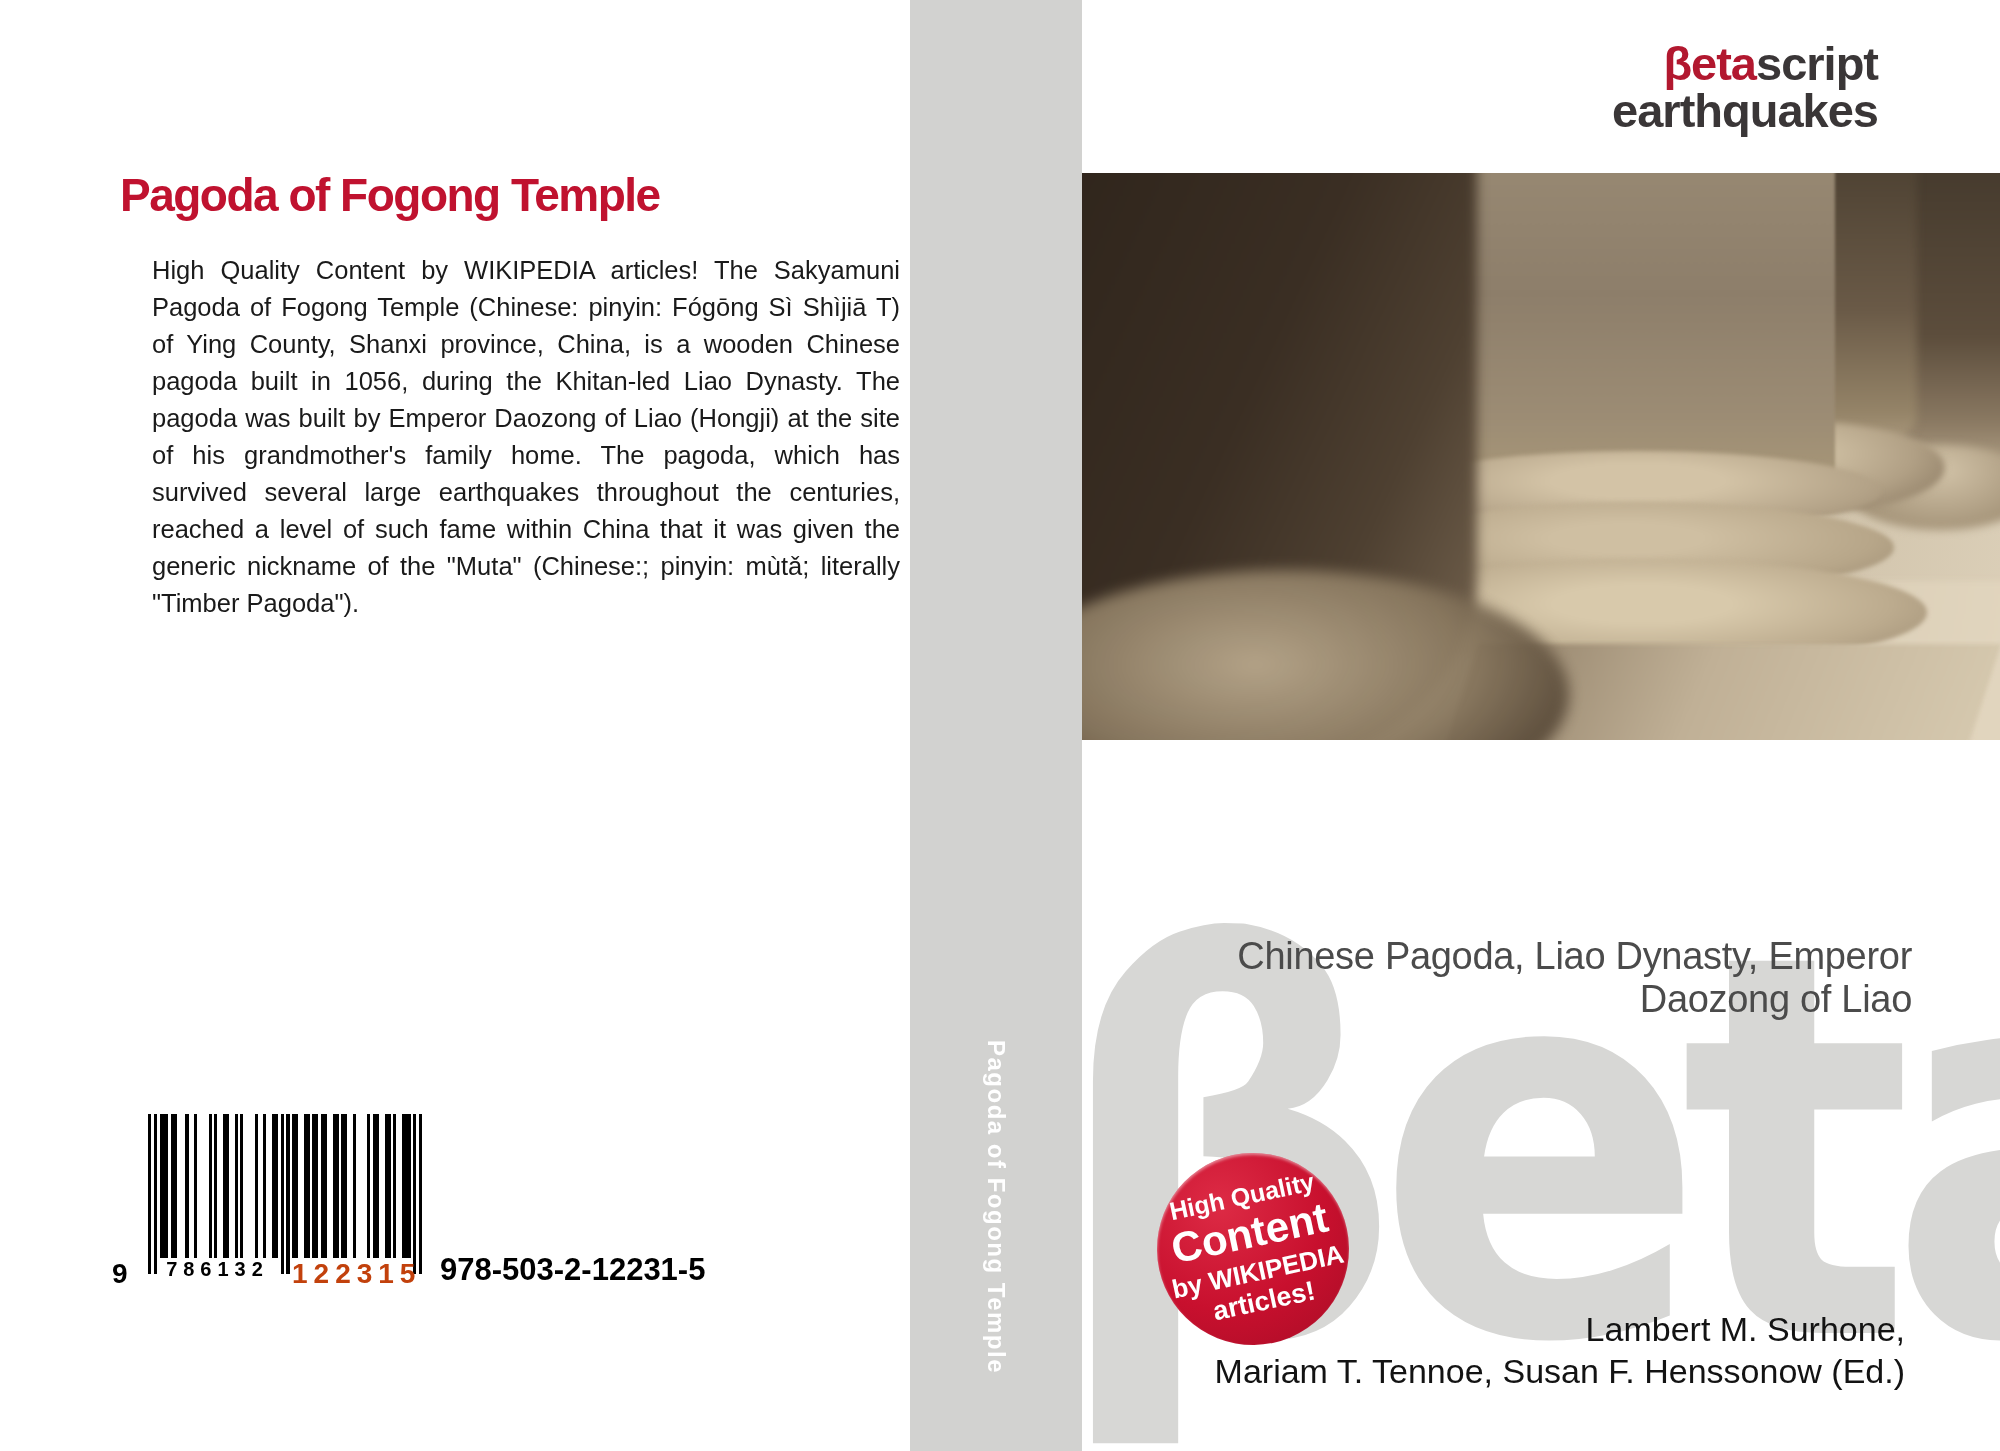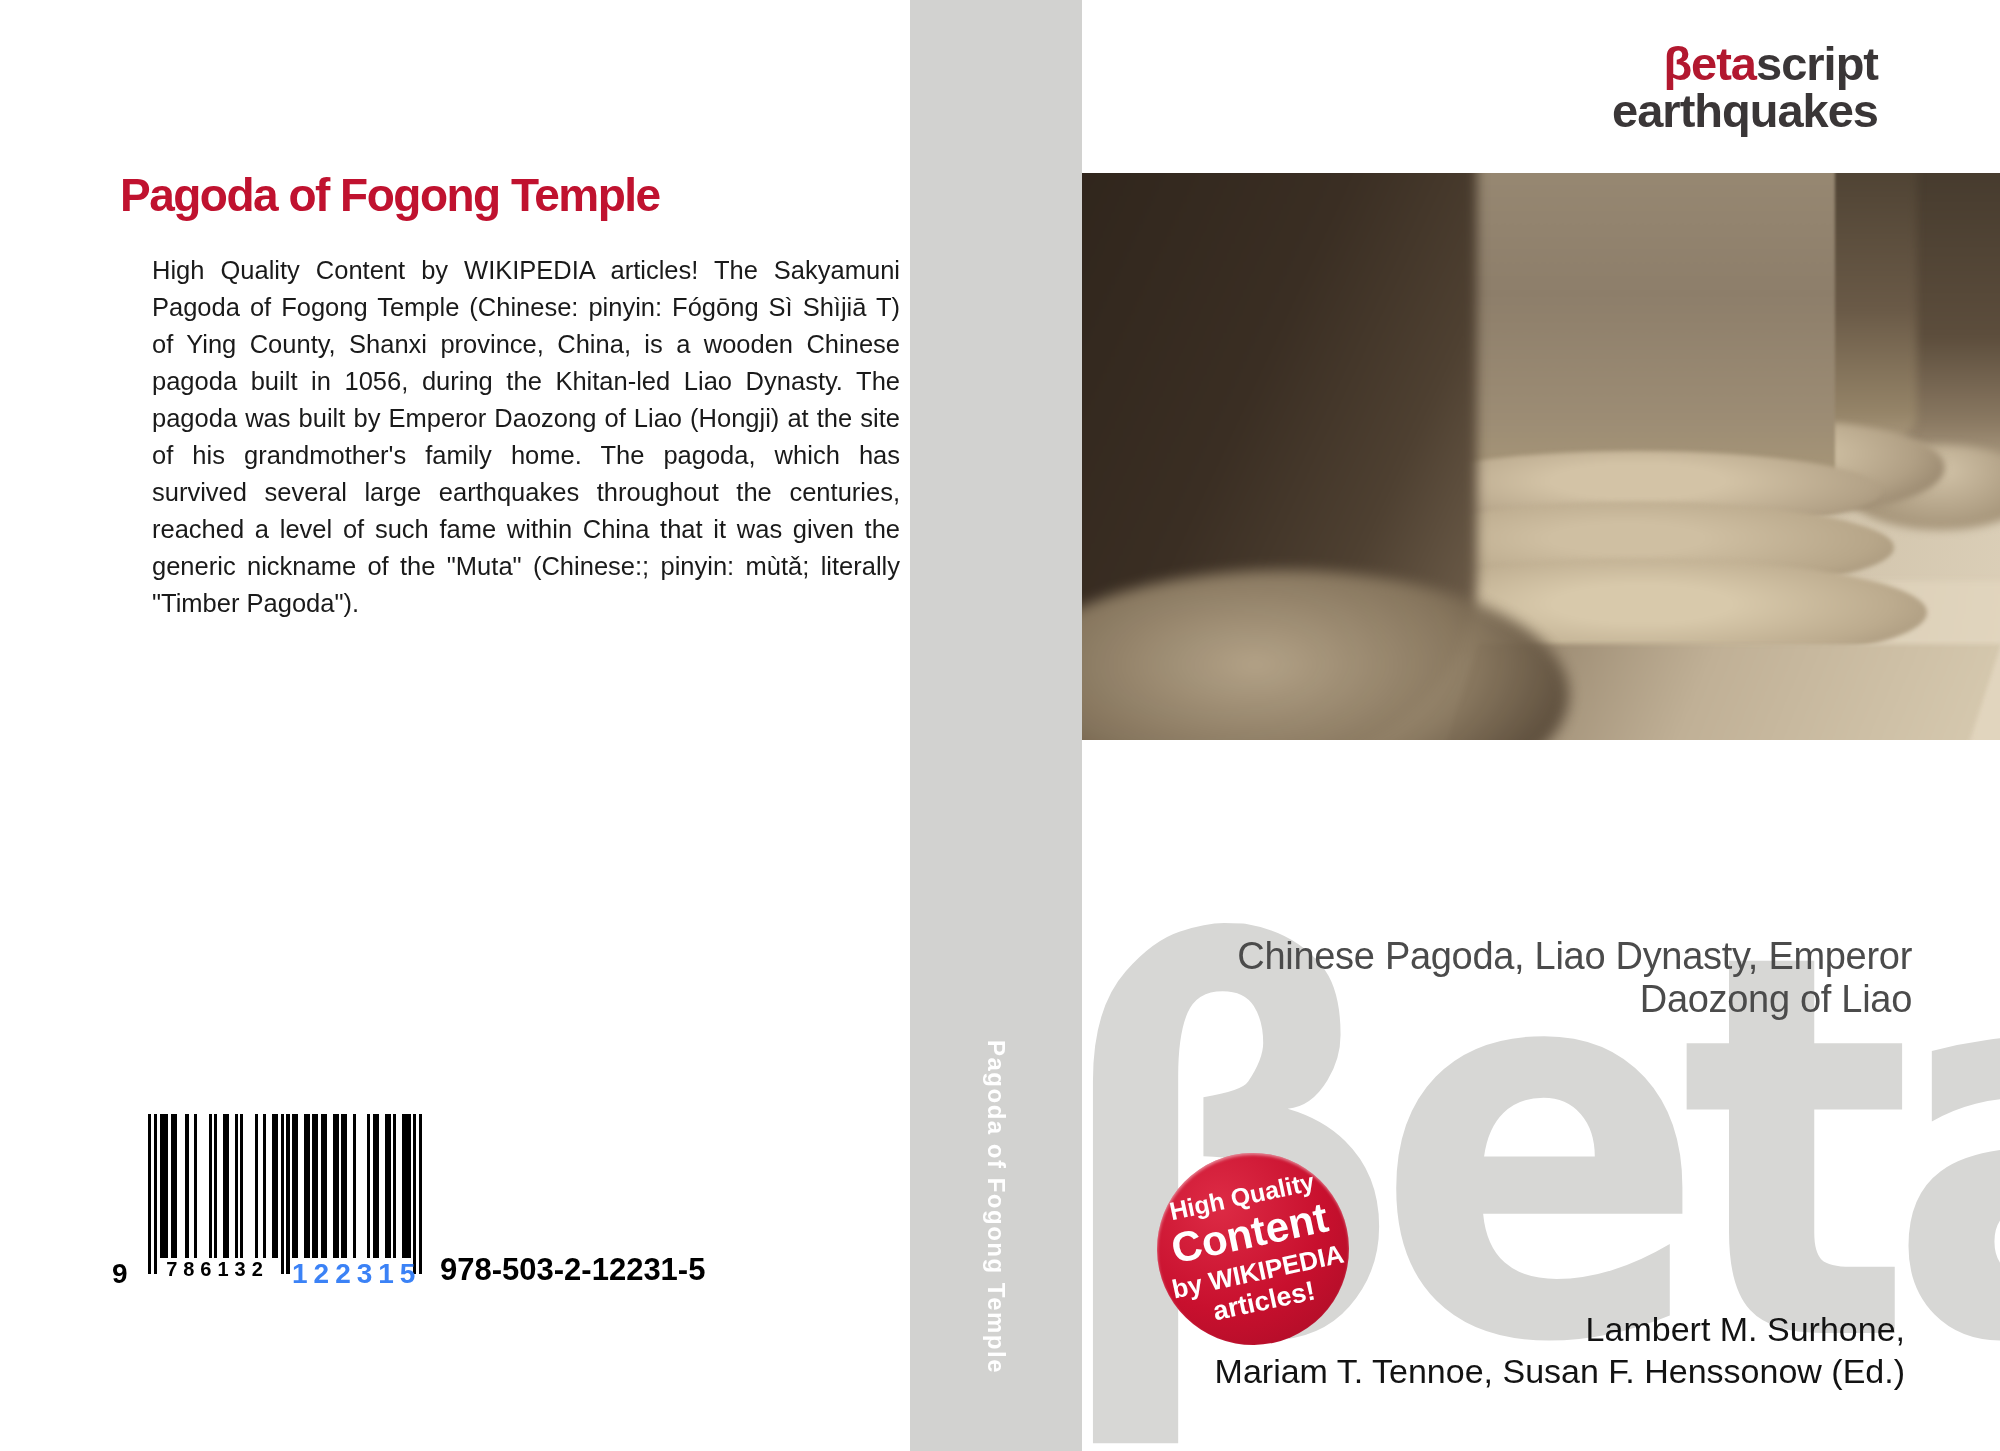--- a/index.html
+++ b/index.html
@@ -18,21 +18,21 @@
     letter-spacing:-1.5px;color:var(--accent-red);}
   .back-desc{position:absolute;left:120px;top:252px;width:748px;font-size:25.5px;
     line-height:37px;color:var(--body-text);text-align:justify;margin-left:32px;}
 
   
   .barcode-bars{position:absolute;left:148px;top:1114px;width:274px;height:160px;}
   .barcode-digit-lead{position:absolute;left:112px;top:1258px;font-size:28px;font-weight:bold;color:#000;}
   .barcode-digits-1{position:absolute;left:157px;top:1258px;width:121px;text-align:center;
     font-size:20px;font-weight:bold;letter-spacing:6px;color:#000;}
   .barcode-digits-2{position:absolute;left:292px;top:1258px;width:121px;text-align:center;
-    font-size:28px;font-weight:bold;letter-spacing:6px;color:#3b82f6;}
+    font-size:28px;font-weight:bold;letter-spacing:6px;color:#c2410c;}
   .isbn-text{position:absolute;left:440px;top:1252px;font-size:31px;font-weight:bold;color:#000;}
 
   
   .spine{position:absolute;left:910px;top:0;width:172px;height:1451px;background:var(--spine-gray);}
   .spine-title{position:absolute;top:1040px;left:50%;transform:translateX(-50%);
     writing-mode:vertical-rl;white-space:nowrap;color:#fff;font-weight:bold;
     font-size:24px;letter-spacing:1.5px;}
 
   
   .front-cover{position:absolute;left:1082px;top:0;width:918px;height:1451px;background:#fff;overflow:hidden;}

